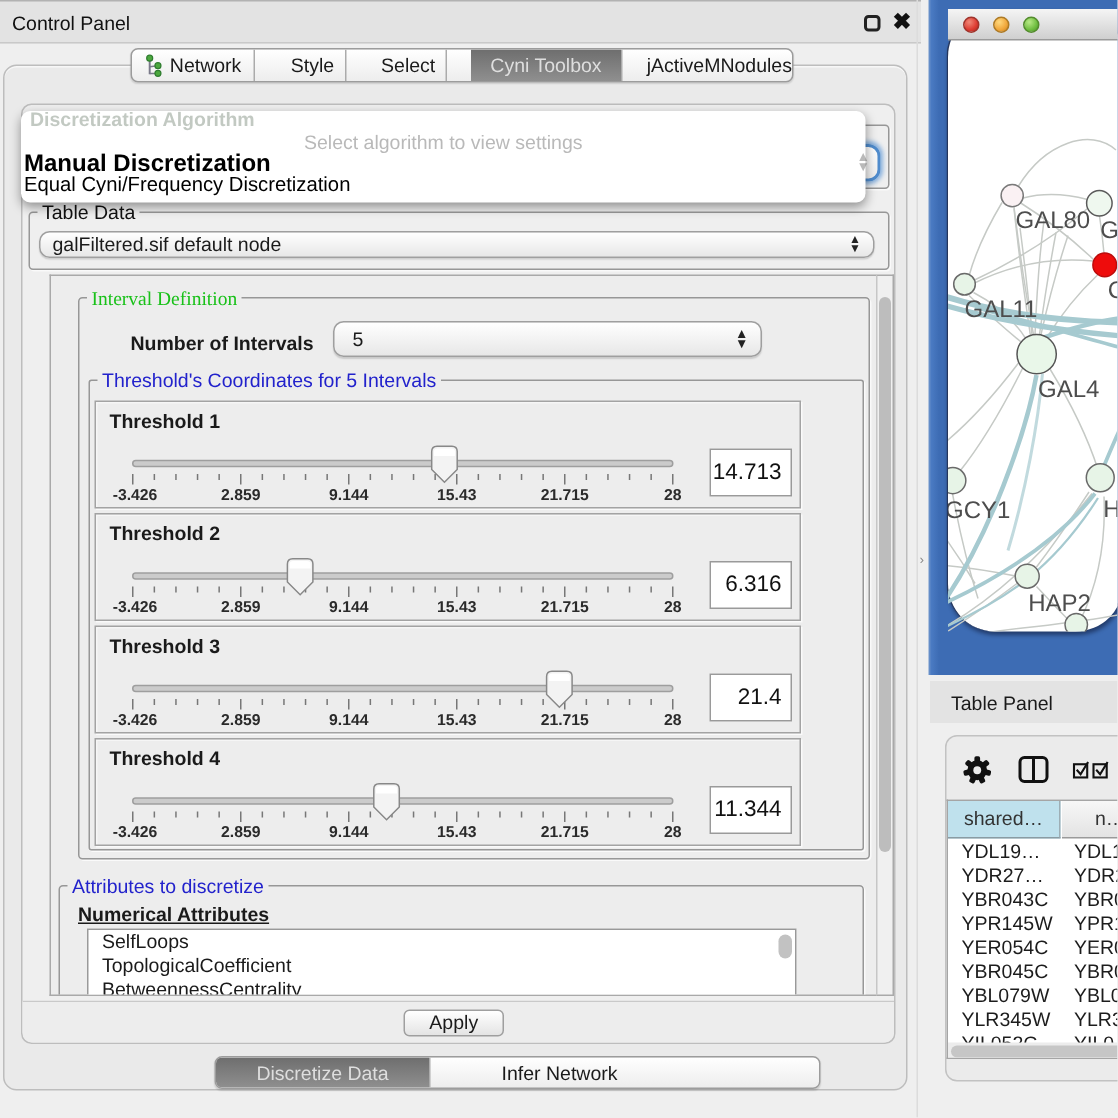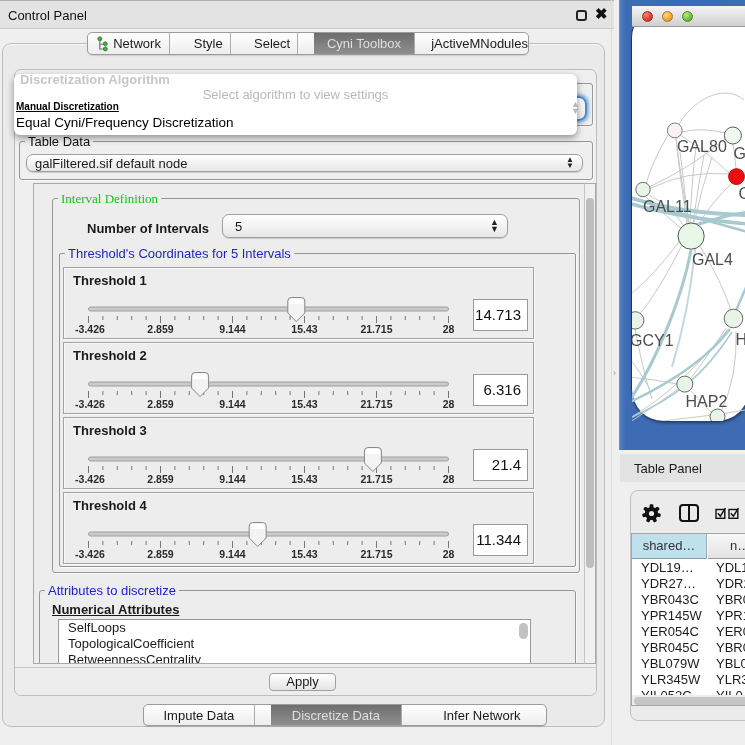--- a/index.html
+++ b/index.html
@@ -42,21 +42,21 @@
 
 #numlist { left:24px; top:435px; width:473px; height:46px; background:#fff; border:1px solid #999; }
 #numlist div { padding-left:9px; height:16px; line-height:16px; font-size:13px; }
 #listthumb { position:absolute; right:2px; top:3px; width:9px; height:43px; background:#c2c2c2; border-radius:5px; }
 
 #applybar { left:15px; top:667px; width:581px; height:28px; background:#ededed; border-top:1px solid #c9c9c9; border-radius:0 0 7px 7px; }
 #applybtn { position:absolute; left:254px; top:5px; width:67px; height:18px; border:1px solid #9f9f9f; border-radius:4px; background:linear-gradient(#ffffff,#e4e4e4); text-align:center; line-height:16px; font-size:13px; }
 
 #popup { left:14px; top:74px; width:563px; height:61px; background:#fff; border-radius:6px; box-shadow:0 3px 7px rgba(0,0,0,0.4); }
 #popup .hint { position:absolute; left:0; right:0; top:13px; text-align:center; color:#b9b9b9; font-size:13px; }
-#popup .i1 { position:absolute; left:2px; top:27px; font-weight:bold; font-size:10px; color:#000;text-decoration:underline; }
+#popup .i1 { position:absolute; left:2px; top:27px; font-weight:bold; font-size:16px; color:#000; }
 #popup .i2 { position:absolute; left:2px; top:41px; font-size:13.5px; color:#000; }
 
 #bluewin { left:619px; top:0; width:127px; height:450px; background:linear-gradient(90deg,#7096cb 0,#4a7ac2 2px,#3d6cb4 7px); }
 #netwin { position:absolute; left:12px; top:6px; width:118px; height:415px; background:#fff; box-shadow:1px 2px 3px rgba(0,0,20,0.45); border-left:1px solid #25365c;border-radius:32px; }
 #nettitle { position:absolute; left:0; top:0; width:114px; height:21px; background:linear-gradient(#f5f5f5,#cfcfcf); border-bottom:1px solid #9a9a9a; }
 .tl-btn { position:absolute; top:5px; width:11px; height:11px; border-radius:50%; }
 #tablepanelbar { left:620px; top:454px; width:125px; height:28px; background:#e3e3e3; }
 #tablepanelbar .t { position:absolute; left:14px; top:7px; }
 #tablebox { left:630px; top:490px; width:130px; height:231px; background:#ebebeb; border:1px solid #c2c2c2; border-radius:8px; }
 #tblscroll { left:631px; top:533px; width:114px; height:173px; background:#fff; border:1px solid #a5a5a5; border-right:none; overflow:hidden; }
@@ -215,21 +215,20 @@
 </div>
 <div id="vscroll" class="abs">
     <div id="vthumb"></div>
   </div>
 
 <div id="applybar" class="abs">
     <div id="applybtn">Apply</div>
   </div>
 
 <div id="bottabs" class="seg abs">
-  <div class="s s1">Impute Data</div>
   <div class="s s2 sel">Discretize Data</div>
   <div class="s s3">Infer Network</div>
 </div>
 
 <div id="popup" class="abs">
   <div style="position:absolute;left:6px;top:-2px;font-weight:bold;font-size:13px;color:rgba(70,90,70,0.33);">Discretization Algorithm</div>
   <div class="hint">Select algorithm to view settings</div>
   <div style="position:absolute; left:557px; top:27px; font-size:9px; line-height:7px; color:rgba(80,80,80,0.4); text-align:center;">▲<br>▼</div>
   <div class="i1">Manual Discretization</div>
   <div class="i2">Equal Cyni/Frequency Discretization</div>

